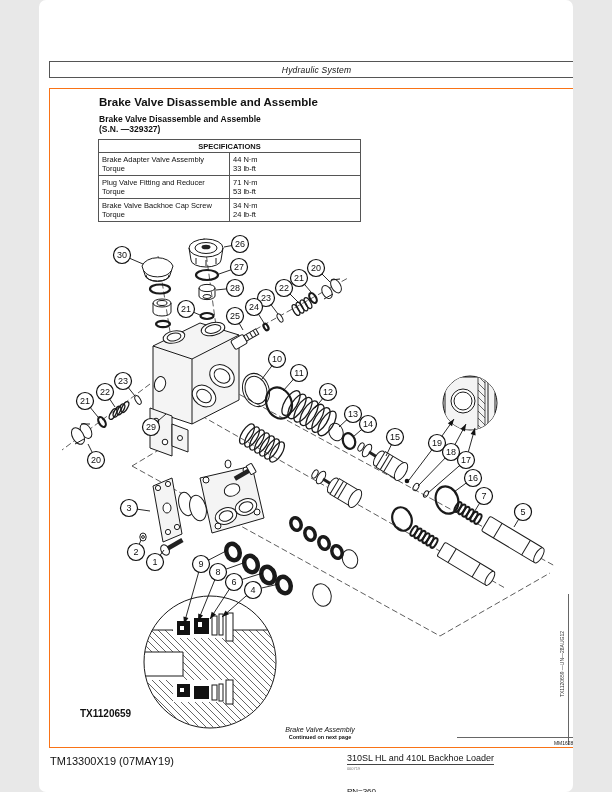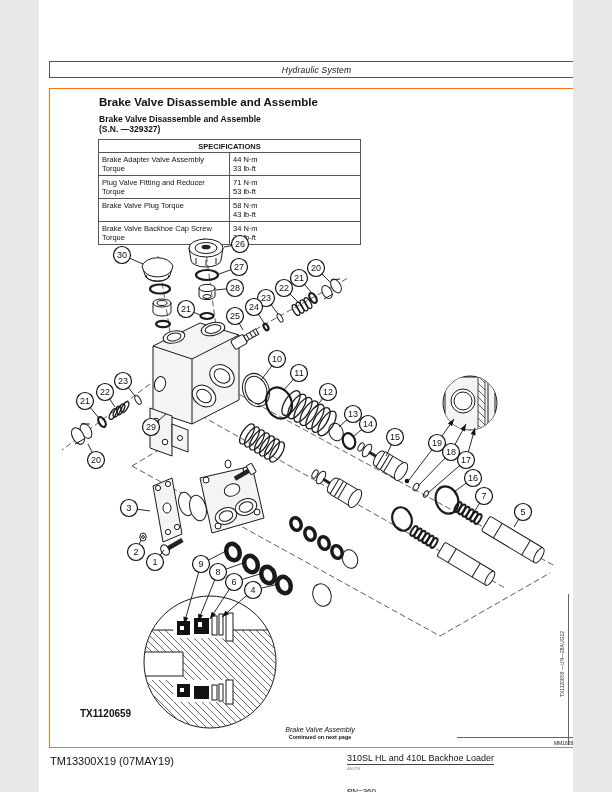--- a/index.html
+++ b/index.html
@@ -1,17 +1,17 @@
 <!DOCTYPE html>
 <html><head>
 <meta charset="utf-8">
 <style>
   html,body{margin:0;padding:0;background:#e8e8e8;}
   .page{position:relative;width:534px;height:792px;background:#ffffff;margin:0 auto;
-        font-family:"Liberation Sans", sans-serif;color:#111;overflow:hidden;}
+        font-family:"Liberation Sans", sans-serif;color:#111;overflow:hidden;border-radius:7px;}
   
   .run-head{position:absolute;left:10px;top:61px;width:590px;height:17px;
             border:1px solid #555;border-left-width:1px;border-right-width:1px;
             display:flex;align-items:center;justify-content:center;box-sizing:border-box;}
   .run-head span{font-style:italic;font-size:8.5px;letter-spacing:.2px;padding-right:55px;}
   
   .content{position:absolute;left:10px;top:88px;width:592px;height:660px;
            border:1px solid #f97316;box-sizing:border-box;overflow:hidden;padding-left:38px;}
   .sec-title{font-size:11.5px;font-weight:bold;margin:7px 0 6px 11px;}
   .sec-sub{font-size:8.5px;font-weight:bold;line-height:10px;margin:0 0 5px 11px;}
@@ -81,25 +81,20 @@
             <td>44 N·m
 33 lb-ft</td>
           </tr>
           <tr>
             <td class="c1">Plug Valve Fitting and Reducer
 Torque</td>
             <td>71 N·m
 53 lb-ft</td>
           </tr>
           <tr>
-            <td class="c1">Brake Valve Plug Torque</td>
-            <td>58 N·m
-43 lb-ft</td>
-          </tr>
-          <tr>
             <td class="c1">Brake Valve Backhoe Cap Screw
 Torque</td>
             <td>34 N·m
 24 lb-ft</td>
           </tr>
         </tbody>
     </table>
 
     <svg class="diagram art" width="592" height="520" viewBox="0 0 592 520" xmlns="http://www.w3.org/2000/svg">
       <defs>

